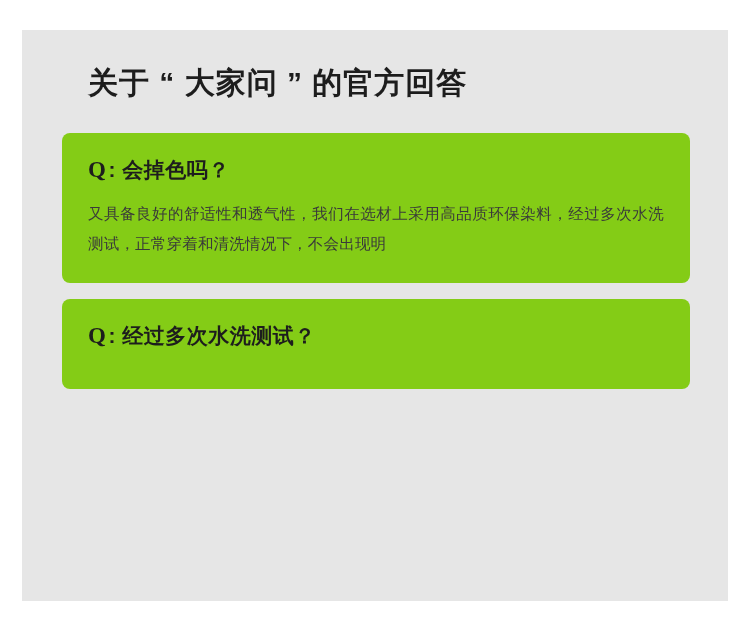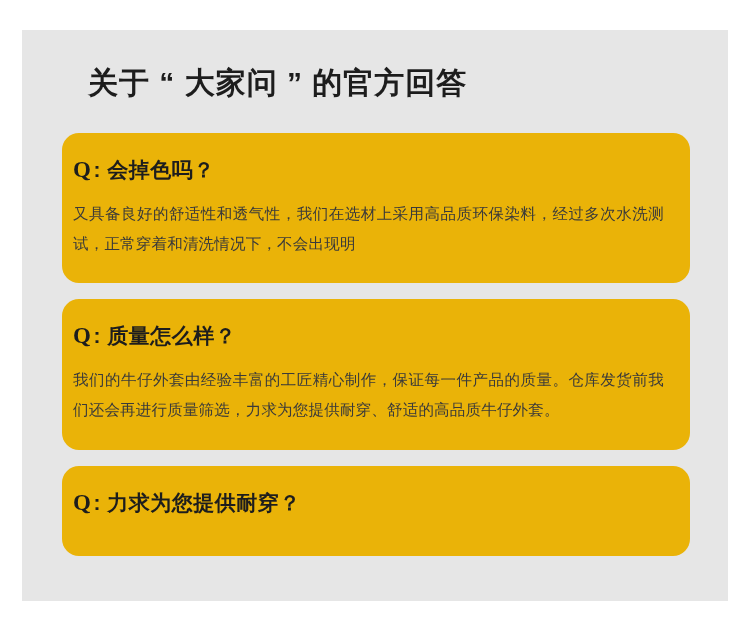--- a/index.html
+++ b/index.html
@@ -40,24 +40,24 @@
     line-height: 1.4;
     white-space: nowrap;
   }
   .cards {
     position: absolute;
     left: 62px;
     top: 133px;
     width: 628px;
   }
   .card {
-    background: #eab308;
-    border-radius: 17px;
+    background: #84cc16;
+    border-radius: 8px;
     box-sizing: border-box;
-    padding: 22px 26px 24px 11px;
+    padding: 22px 26px 24px 26px;
     margin-bottom: 16px;
   }
   .card-q {
     font-size: 21px;
     font-weight: bold;
     color: #1d1d1d;
     letter-spacing: 0.5px;
     margin: 0 0 14px 0;
     line-height: 1.3;
   }
@@ -88,29 +88,22 @@
   <div class="cards">
 
     <div class="card">
       <div class="card-q">
         <span class="q-mark">Q</span><span>:</span>
         <span>会掉色吗？</span>
       </div>
       <div class="card-a">又具备良好的舒适性和透气性，我们在选材上采用高品质环保染料，经过多次水洗测试，正常穿着和清洗情况下，不会出现明</div>
     </div>
 
-    <div class="card">
-      <div class="card-q">
-        <span class="q-mark">Q</span><span>:</span>
-        <span>质量怎么样？</span>
-      </div>
-      <div class="card-a">我们的牛仔外套由经验丰富的工匠精心制作，保证每一件产品的质量。仓库发货前我们还会再进行质量筛选，力求为您提供耐穿、舒适的高品质牛仔外套。</div>
-    </div>
 
     <div class="card">
       <div class="card-q">
         <span class="q-mark">Q</span><span>:</span>
-        <span>力求为您提供耐穿？</span>
+        <span>经过多次水洗测试？</span>
       </div>
     </div>
 
   </div>
 </div>
 
 </body></html>

